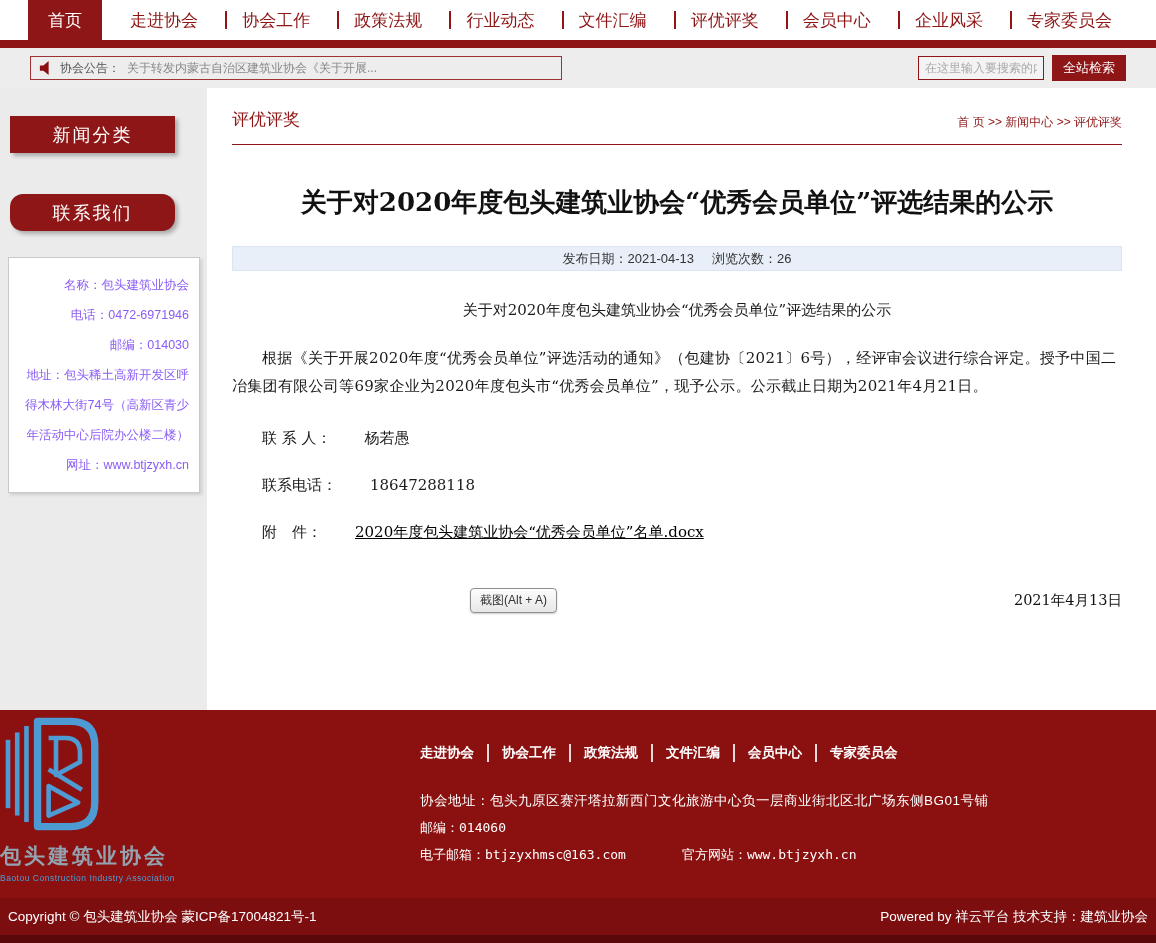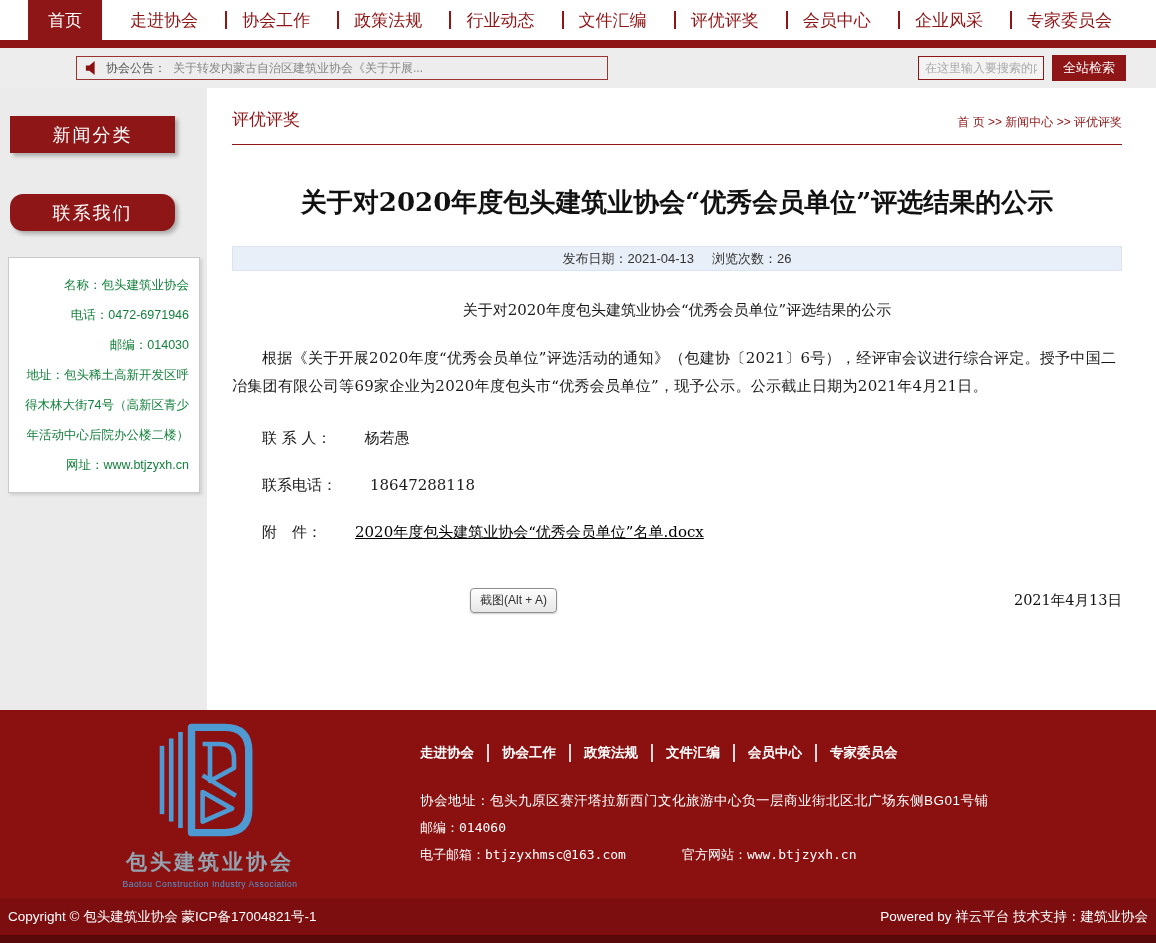--- a/index.html
+++ b/index.html
@@ -27,21 +27,21 @@
   .nav-item.active { background:#8e1617; color:#fff; padding:0 20px; }
   .red-strip { height:8px; background:#8e1617; }
 
   
   .annc-bar {
     height:40px; background:#ededed; display:flex; align-items:center;
     justify-content:space-between; padding:0 30px;
   }
   .annc-box {
     display:flex; align-items:center; gap:7px; width:532px; height:24px;
-    border:1px solid #9c3434; padding:0 8px; overflow:hidden;margin-left:46px;
+    border:1px solid #9c3434; padding:0 8px; overflow:hidden;
   }
   .annc-label { font-size:12px; color:#555; white-space:nowrap; }
   .annc-text { font-size:12px; color:#888; white-space:nowrap; }
   .search-area { display:flex; align-items:center; gap:8px; }
   .search-input {
     width:126px; height:24px; border:1px solid #8e1617; background:#f3f3f3;
     font-size:12px; padding:0 6px; color:#333; outline:none;
   }
   .search-input::placeholder { color:#a9a9a9; }
   .search-btn {
@@ -55,21 +55,21 @@
   .side-btn {
     width:165px; height:37px; margin-left:10px; background:#8e1617; color:#fff;
     font-size:18px; letter-spacing:2px; display:flex; align-items:center;
     justify-content:center; box-shadow:3px 3px 4px rgba(0,0,0,.28); cursor:pointer;
   }
   .side-btn + .side-btn { margin-top:41px;border-radius:13px; }
   .contact-box {
     margin:26px 7px 0 8px; width:192px; min-height:230px; background:#fff;
     border:1px solid #c9c9c9; padding:12px 10px; box-shadow:2px 2px 3px rgba(0,0,0,.12);
   }
-  .contact-box p { font-size:12.5px; color:#15803d; line-height:30px; }
+  .contact-box p { font-size:12.5px; color:#8b5cf6; line-height:30px; }
 
   .main { flex:1; background:#fff; padding:20px 34px 0 25px; }
   .main-head {
     display:flex; justify-content:space-between; align-items:flex-end;
     border-bottom:1px solid #8e1617; padding-bottom:13px;
   }
   .section-title { font-size:17px; color:#8e1617; font-weight:normal; }
   .breadcrumb { font-size:12px; color:#8e1617; }
 
   .article-title {
@@ -100,21 +100,21 @@
   .sign-date { margin-left:auto; font-size:14.5px; color:#111; }
 
   .prevnext { margin-top:34px; font-size:14px; line-height:27px; color:#222; }
   .prev-link { color:#222; text-decoration:none; cursor:pointer; }
   .next-link { color:#3f7ec4; text-decoration:none; cursor:pointer; }
 
   
   .footer { height:188px; background:#8b1111; display:flex; color:#fff; }
   .logo-block {
     width:420px; flex:none; display:flex; flex-direction:column;
-    align-items:center; padding-top:10px;
+    align-items:flex-start; padding-top:4px;
   }
   .logo-title { margin-top:4px; font-size:21px; font-weight:bold; color:#93a4b0; letter-spacing:3px; }
   .logo-sub { margin-top:3px; font-size:8.5px; color:#4e9bd4; letter-spacing:.5px; }
   .footer-info { flex:1; padding-top:34px; }
   .f-links { display:flex; align-items:center; font-size:13.5px; font-weight:bold; }
   .f-link { color:#fff; text-decoration:none; cursor:pointer; padding:0 13px; }
   .f-link:first-child { padding-left:0; }
   .f-link + .f-link { border-left:2px solid #e8dada; }
   .f-addr { margin-top:30px; font-size:13.5px; letter-spacing:.5px; }
   .f-post { margin-top:9px; font-size:13px; font-family:"DejaVu Sans Mono","Liberation Mono",monospace; }

